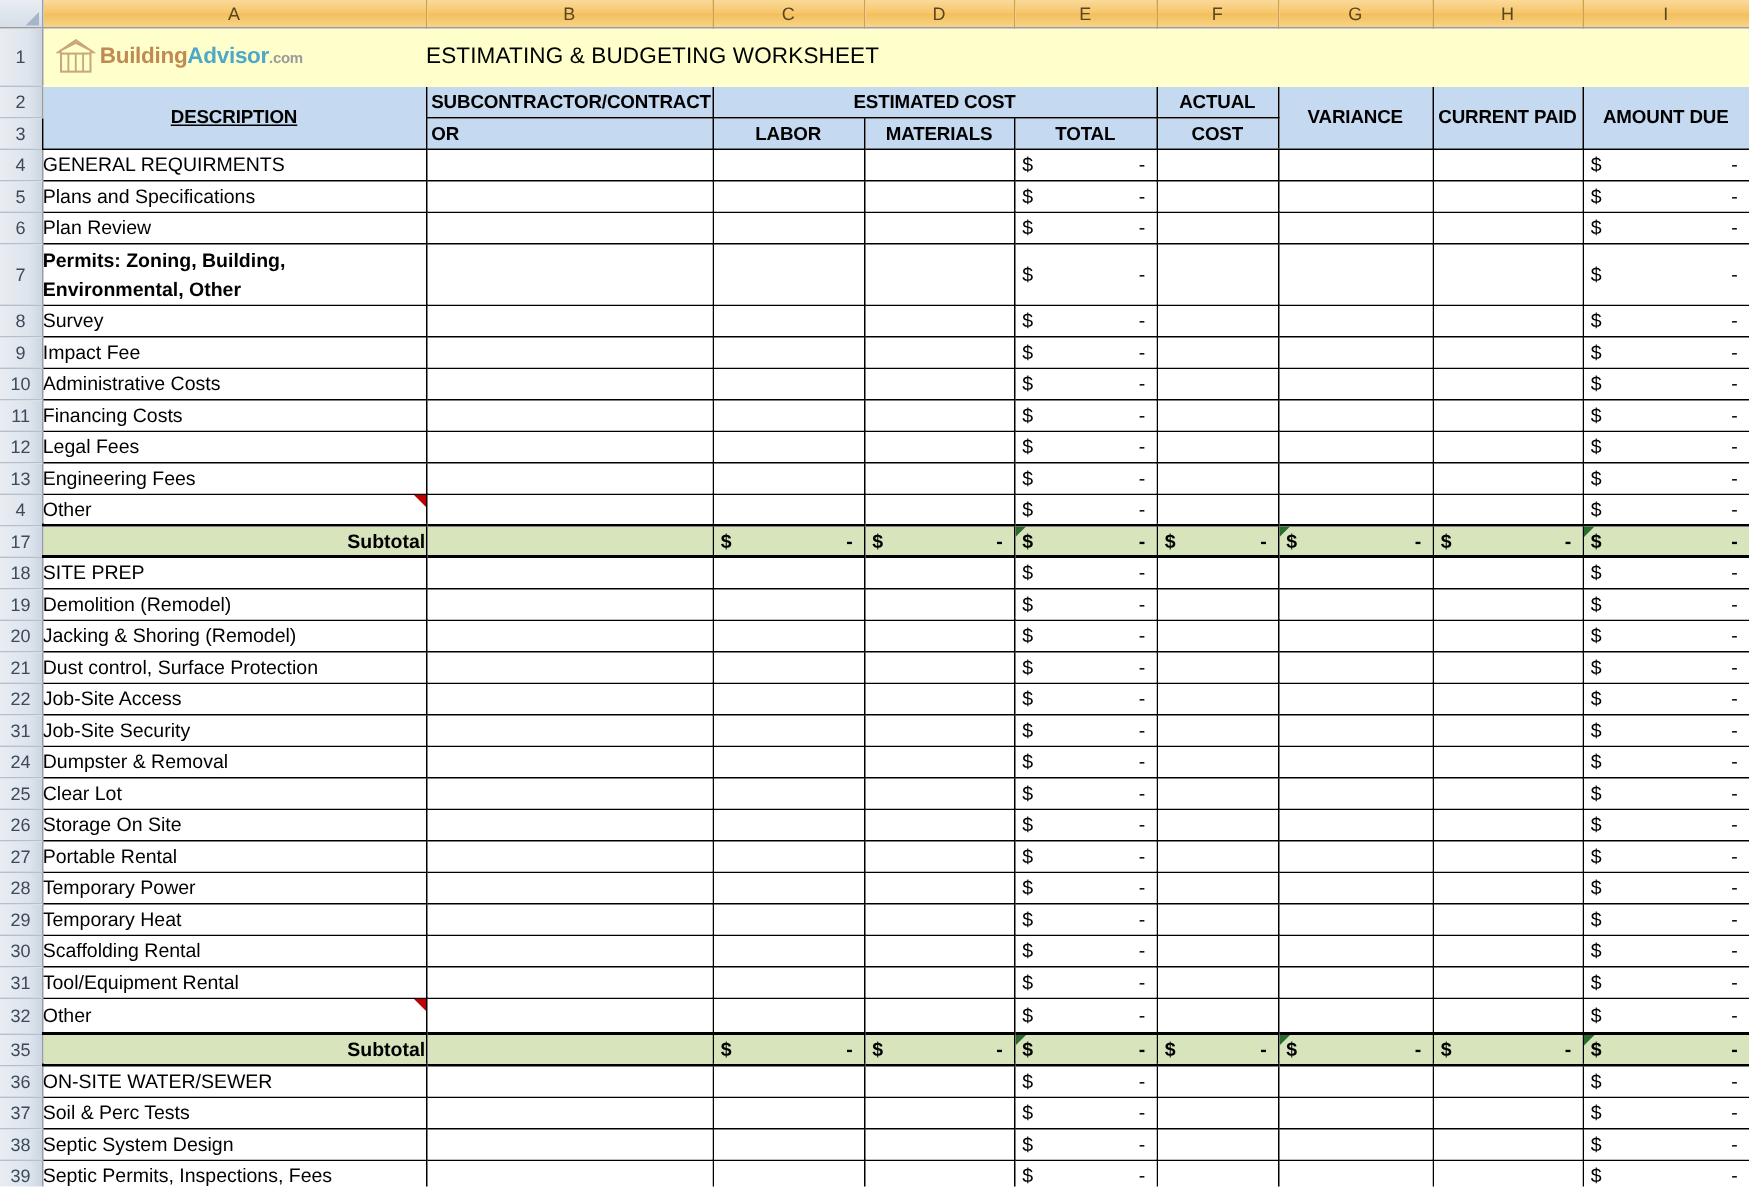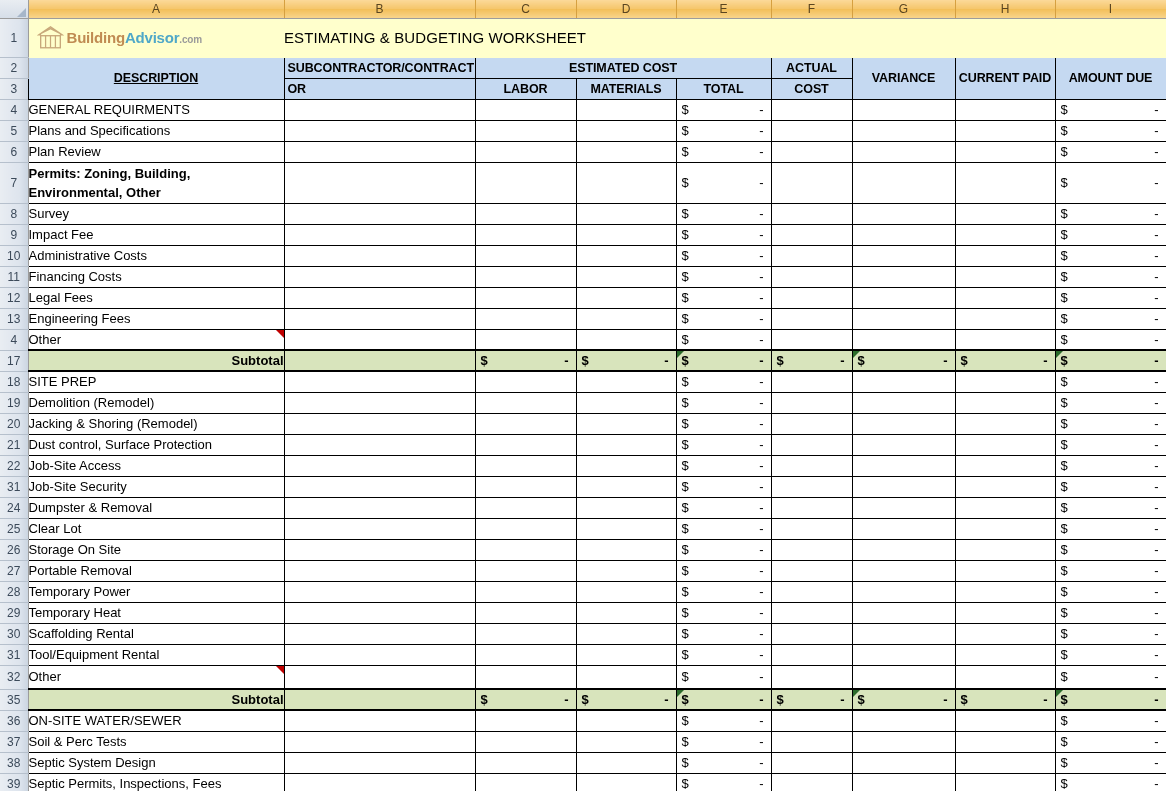--- a/index.html
+++ b/index.html
@@ -739,21 +739,21 @@
           <td class="c "></td>
           <td class="c ">
             <span class="money">
               <span>$</span>
               <span class="dash">-</span>
             </span>
           </td>
         </tr>
         <tr style="height:21px">
           <td class="rowhead">27</td>
-          <td class="c first desc"><span>Portable Removal</span></td>
+          <td class="c first desc"><span>Portable Rental</span></td>
           <td class="c "></td>
           <td class="c "></td>
           <td class="c "></td>
           <td class="c ">
             <span class="money">
               <span>$</span>
               <span class="dash">-</span>
             </span>
           </td>
           <td class="c "></td>

